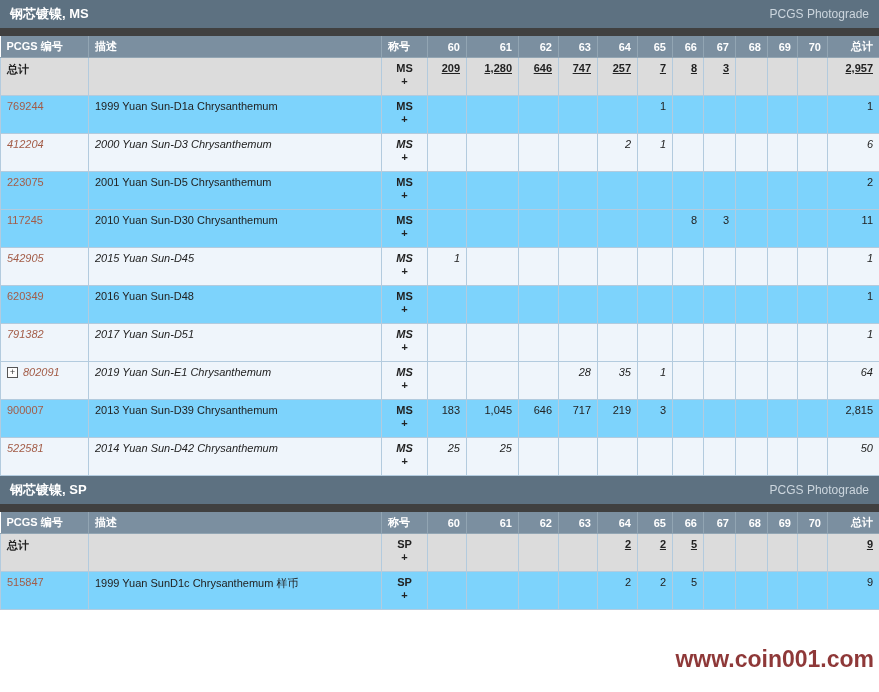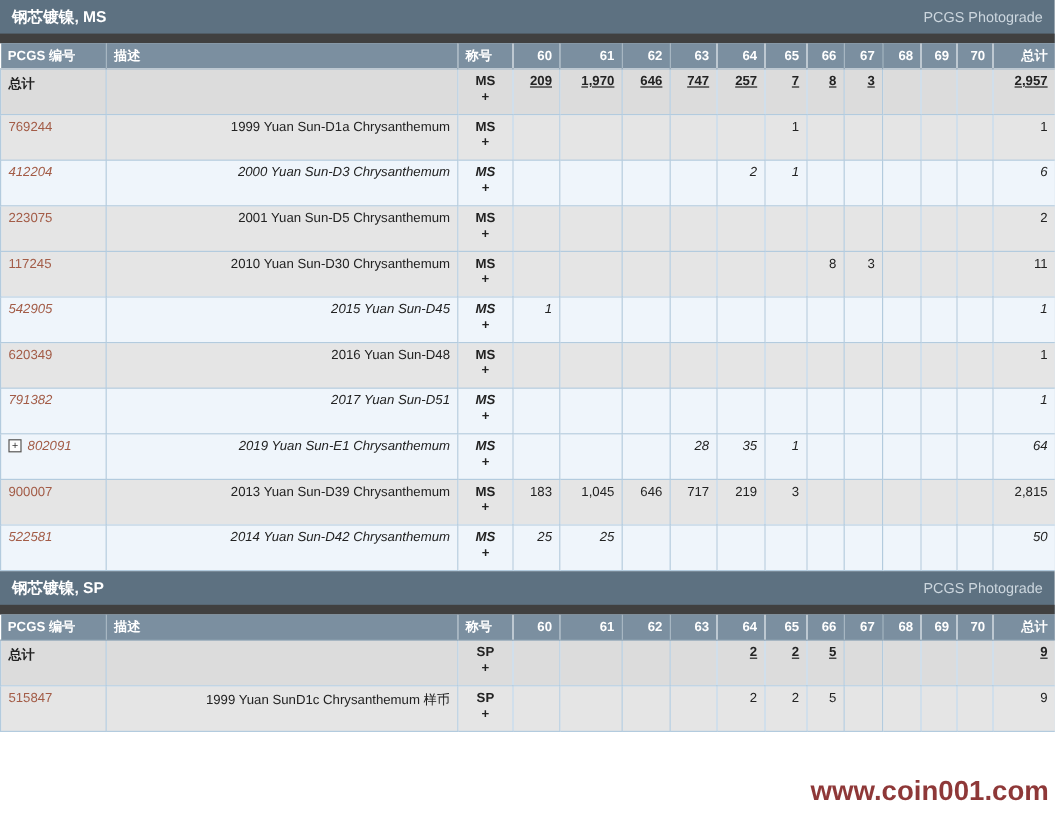--- a/index.html
+++ b/index.html
@@ -23,26 +23,26 @@
     overflow:hidden;
   }
   th.th-left{text-align:left;}
   th.th-num{text-align:right;}
 
   table.pop-table td{
     border:1px solid #b3cbde;vertical-align:top;
     padding:4px 6px;height:38px;box-sizing:border-box;
     color:#222;overflow:hidden;white-space:nowrap;
   }
-  .row-blue{background:#e5e5e5;}
+  .row-blue{background:#7dd3fc;}
   .row-white{background:#eff5fb;font-style:italic;}
   .totals-row{background:#dcdcdc;}
 
   .cell-label{text-align:left;}
-  .cell-desc{text-align:right;color:#333;}
+  .cell-desc{text-align:left;color:#333;}
   .cell-num{text-align:right;}
   .bold{font-weight:bold;text-decoration:underline;}
 
   .cell-designation{text-align:center;font-weight:bold;color:#1d1d1d;}
   .desig{line-height:13px;}
   .desig-plus{line-height:13px;font-weight:bold;}
 
   .pcgs-link{color:#a35c47;text-decoration:none;cursor:pointer;}
   .totals-label{font-weight:bold;color:#1d1d1d;}
 
@@ -105,21 +105,21 @@
     </thead>
     <tbody>
       <tr class="totals-row">
         <td class="cell-label totals-label">总计</td>
         <td class="cell-desc"></td>
         <td class="cell-designation">
           <div class="desig">MS</div>
           <div class="desig-plus">+</div>
         </td>
         <td class="cell-num bold">209</td>
-        <td class="cell-num bold">1,970</td>
+        <td class="cell-num bold">1,280</td>
         <td class="cell-num bold">646</td>
         <td class="cell-num bold">747</td>
         <td class="cell-num bold">257</td>
         <td class="cell-num bold">7</td>
         <td class="cell-num bold">8</td>
         <td class="cell-num bold">3</td>
         <td class="cell-num bold"></td>
         <td class="cell-num bold"></td>
         <td class="cell-num bold"></td>
         <td class="cell-num bold">2,957</td>

